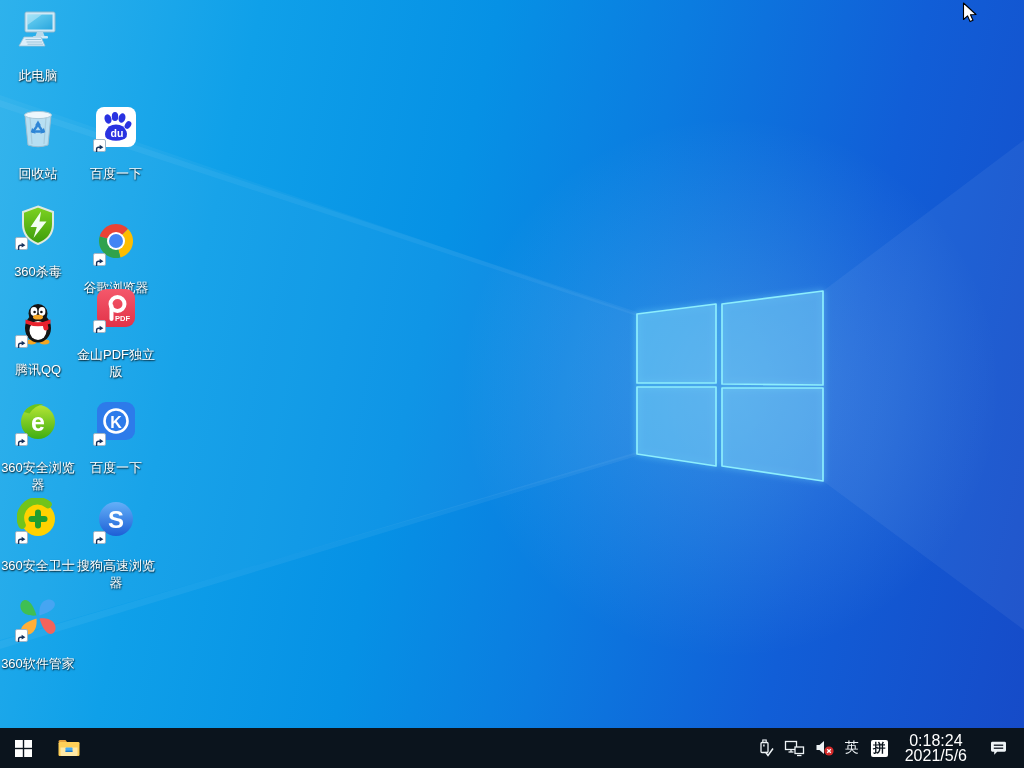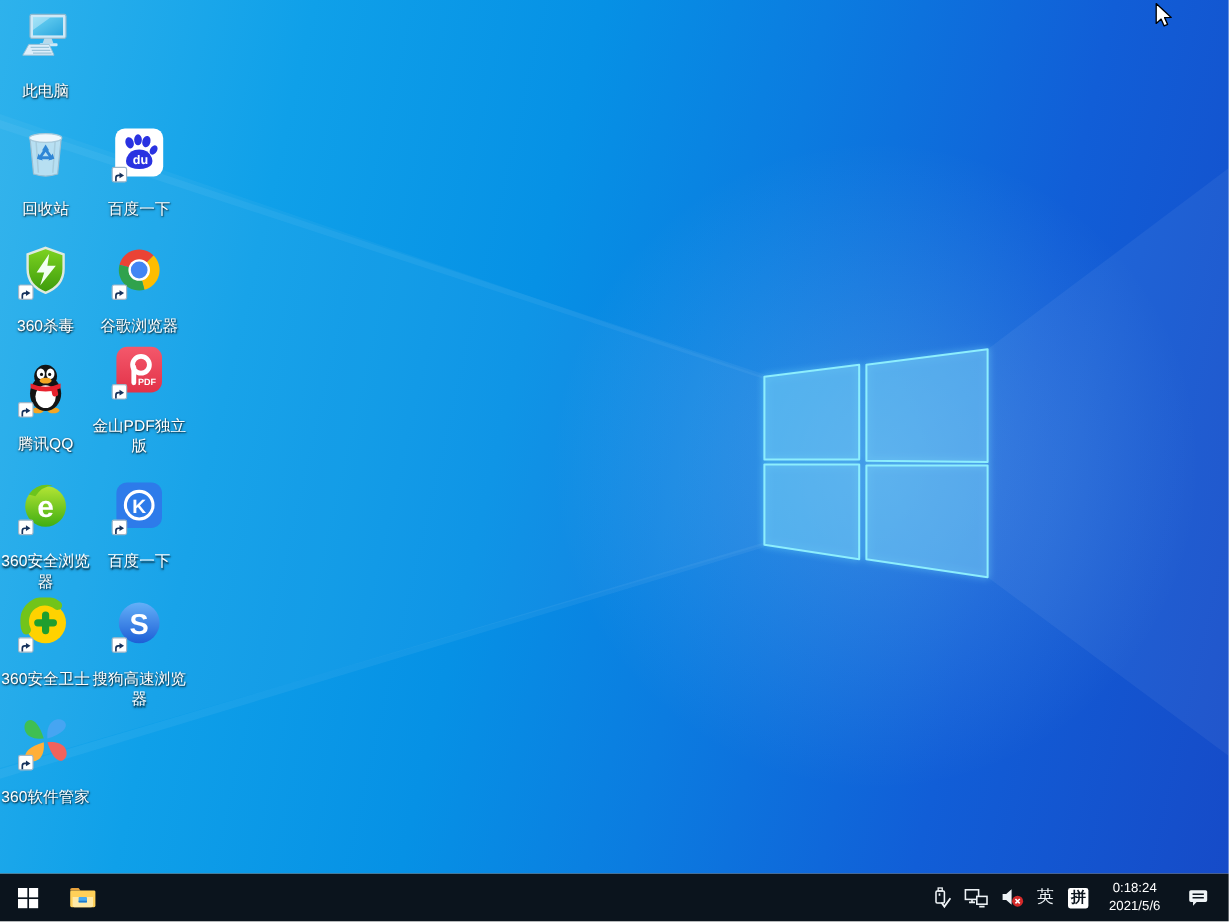--- a/index.html
+++ b/index.html
@@ -51,21 +51,21 @@
     height:40px;display:flex;align-items:center;justify-content:center;
     padding:0 5px;color:#eef3f6;
   }
   .ime-lang{font-size:14px;letter-spacing:0;}
   .ime-badge{
     width:17px;height:17px;background:#fff;border-radius:2px;color:#0b141d;
     font-size:12.5px;font-weight:bold;display:flex;align-items:center;justify-content:center;
   }
   #clock{
     display:flex;flex-direction:column;align-items:center;justify-content:center;
-    color:#fff;font-size:11px;line-height:15px;padding:0 10px;height:40px;
+    color:#fff;font-size:16px;line-height:15px;padding:0 10px;height:40px;
   }
   #action-center{padding:0 10px 0 12px;}
 
   
   #cursor{position:absolute;left:962px;top:2px;z-index:99;pointer-events:none;}
 </style>
 </head>
 <body>
 
 <div id="stage">
@@ -179,21 +179,21 @@
       <span class="shortcut-badge">
         <svg width="11" height="11" viewBox="0 0 11 11">
             <path d="M2.6 9 V6.2 Q2.6 4.2 4.6 4.2 H6" fill="none" stroke="#16325c" stroke-width="1.4"></path>
             <polygon points="5.6,1.8 9.4,4.2 5.6,6.6" fill="#16325c"></polygon>
           </svg>
       </span>
     </div>
     <div class="icon-label">360杀毒</div>
   </div>
 
-  <div class="icon-cell" style="left:76px;top:204px">
+  <div class="icon-cell" style="left:76px;top:220px">
     <div class="icon-art">
       <svg class="app" width="42" height="42" viewBox="0 0 42 42">
         <path d="M21 21 L4.58 16.6 A17 17 0 0 1 33.02 8.98 Z" fill="#ea4335"></path>
         <path d="M21 21 L33.02 8.98 A17 17 0 0 1 25.4 37.42 Z" fill="#fdbd00"></path>
         <path d="M21 21 L25.4 37.42 A17 17 0 0 1 4.58 16.6 Z" fill="#30a24c"></path>
         <circle cx="21" cy="21" r="9" fill="#fff"></circle>
         <circle cx="21" cy="21" r="7" fill="#4285f4"></circle>
       </svg>
       <span class="shortcut-badge">
         <svg width="11" height="11" viewBox="0 0 11 11">

